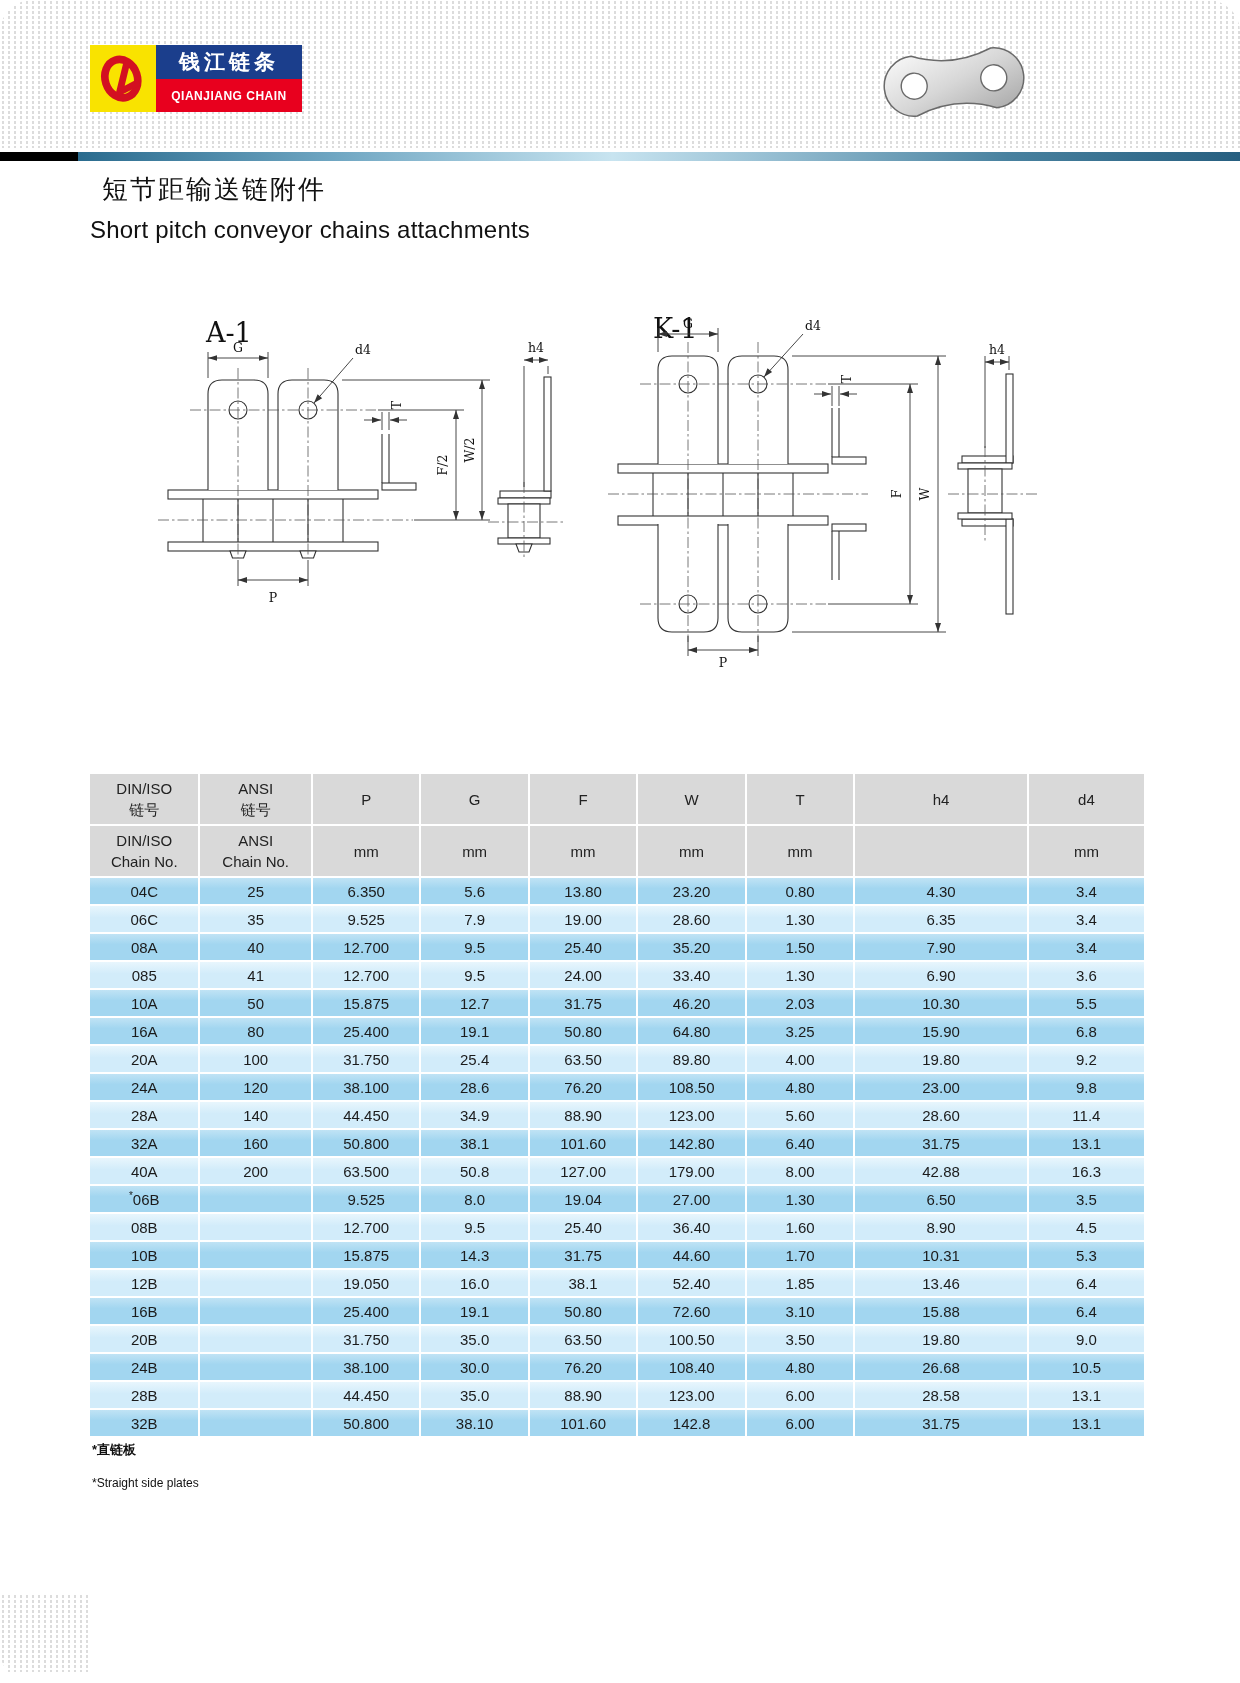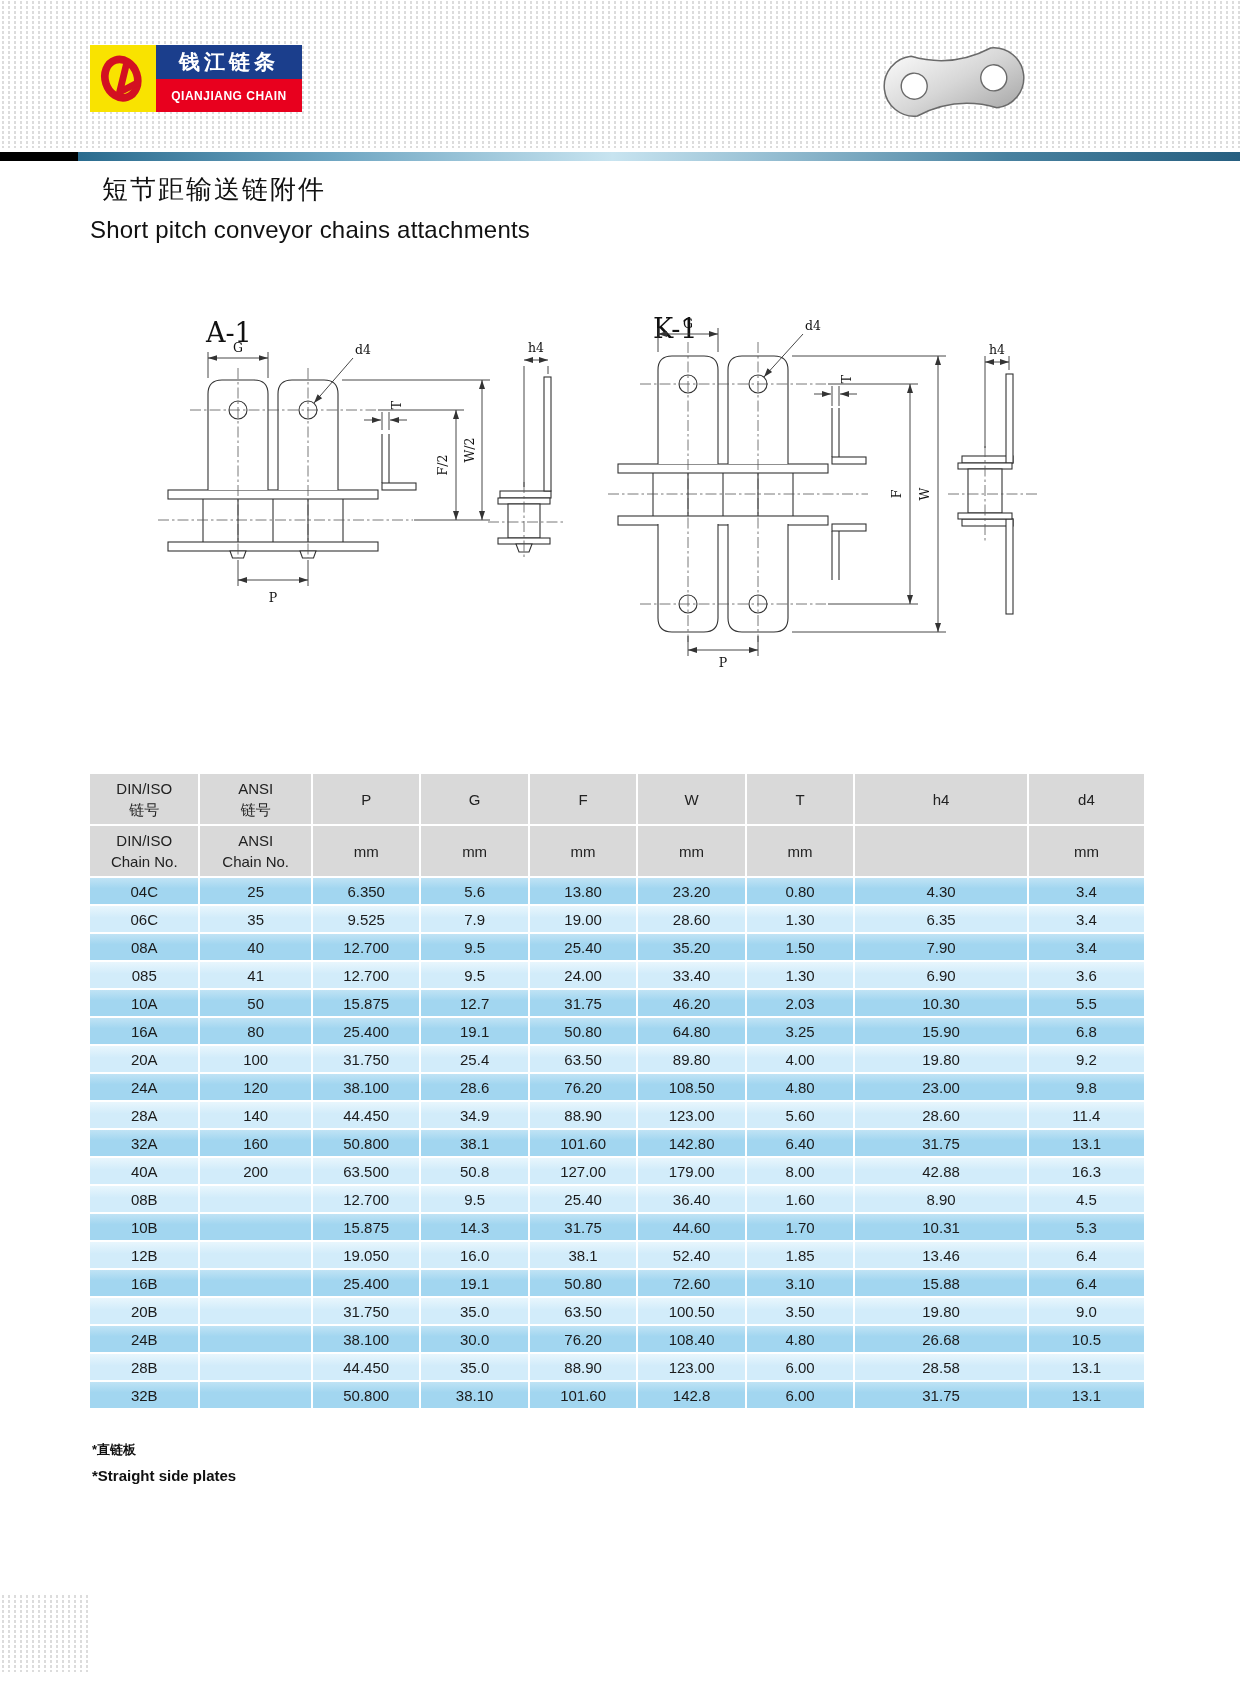--- a/index.html
+++ b/index.html
@@ -1,17 +1,17 @@
 <!DOCTYPE html>
 <html style="--row-dark: #a2d6f0; --row-light: #d2ecfa; --header-gray: #d9d9d9; --bar-blue-dark: #2a6b8e; --bar-blue-light: #c8e4f0; --logo-yellow: #f9e300; --logo-blue: #1b3e8c; --logo-red: #e8001e; --monogram-red: #d31021;"><head>
 <meta charset="utf-8">
 <style>
   html,body{margin:0;padding:0;background:#fff;}
   .page{position:relative;width:1240px;height:1683px;background:#fff;overflow:hidden;
-        font-family:"Liberation Sans",sans-serif;color:#111;}
+        font-family:"Liberation Sans",sans-serif;color:#111;border-radius:32px;}
   .dots{background-color:#fff;
         background-image:radial-gradient(#dcdcdc 1.3px, rgba(255,255,255,0) 1.4px);
         background-size:6px 5px;}
   .top-band{position:absolute;left:0;top:0;width:1240px;height:148px;}
   .corner-dots{position:absolute;left:0;top:1594px;width:88px;height:78px;}
 
   .rule{position:absolute;top:152px;height:9px;}
   .rule-black{left:0;width:78px;background:#000;}
   .rule-blue{left:78px;width:1162px;
     background:linear-gradient(90deg,var(--bar-blue-dark,#2a6b8e) 0%,#6fa6c2 22%,
@@ -45,21 +45,21 @@
   table{width:100%;border-collapse:separate;border-spacing:2px;table-layout:fixed;}
   th{background:var(--header-gray,#d9d9d9);font-weight:normal;font-size:15px;color:#222;
      white-space:pre-line;height:50px;line-height:1.4;padding:0;text-align:center;}
   td{height:26px;text-align:center;font-size:15px;color:#1b1b1b;padding:0;}
   td sup{font-size:10px;}
   tr.dark td{background:linear-gradient(180deg,#c0e3f5 0%,var(--row-dark,#a2d6f0) 40%,var(--row-dark,#a2d6f0) 100%);}
   tr.light td{background:linear-gradient(180deg,#e8f6fd 0%,var(--row-light,#d2ecfa) 45%,var(--row-light,#d2ecfa) 100%);}
 
   .notes{position:absolute;left:92px;top:1441px;}
   .note-cn{font-size:13px;font-weight:bold;}
-  .note-en{font-size:15px;margin-top:8px;font-weight:bold;}
+  .note-en{font-size:12px;margin-top:17px;}
 </style>
 </head>
 <body>
 
 <div class="page">
 
   <div class="top-band dots"></div>
 
   <div class="logo">
     <div class="logo-mark">
@@ -457,20 +457,31 @@
             <td>40A</td>
             <td>200</td>
             <td>63.500</td>
             <td>50.8</td>
             <td>127.00</td>
             <td>179.00</td>
             <td>8.00</td>
             <td>42.88</td>
             <td>16.3</td>
           </tr>
+          <tr class="dark">
+            <td><sup>*</sup>06B</td>
+            <td></td>
+            <td>9.525</td>
+            <td>8.0</td>
+            <td>19.04</td>
+            <td>27.00</td>
+            <td>1.30</td>
+            <td>6.50</td>
+            <td>3.5</td>
+          </tr>
           <tr class="light">
             <td>08B</td>
             <td></td>
             <td>12.700</td>
             <td>9.5</td>
             <td>25.40</td>
             <td>36.40</td>
             <td>1.60</td>
             <td>8.90</td>
             <td>4.5</td>

